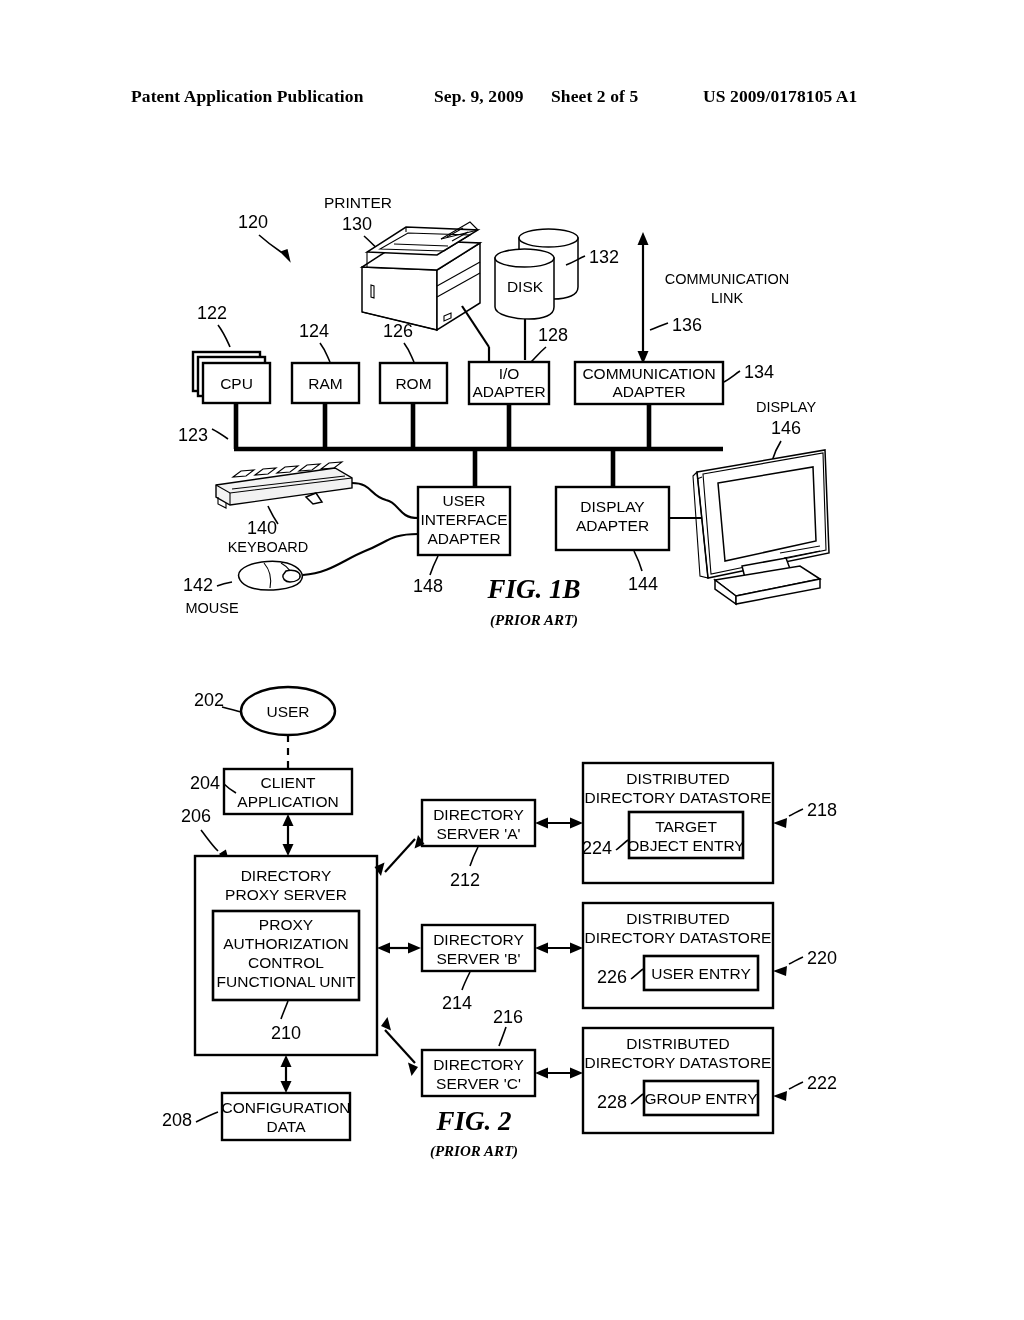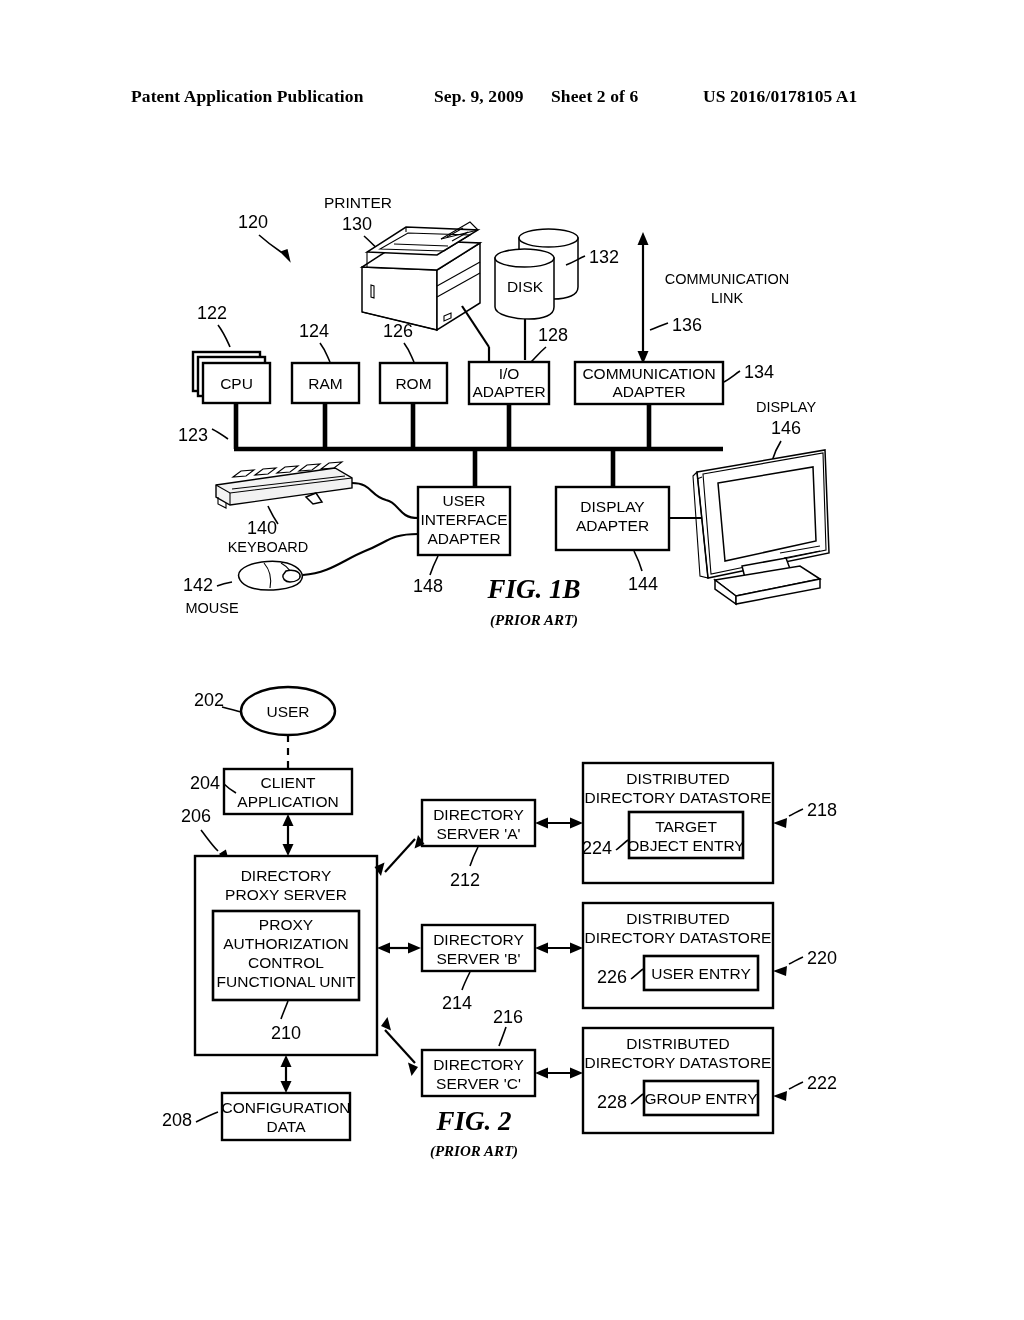--- a/index.html
+++ b/index.html
@@ -82,22 +82,22 @@
   .art-fill { fill: #f2f2f2; stroke: #000; stroke-width: 1.4; }
 </style>
 </head>
 <body>
 
 <div class="page">
 
   <div class="hdr">
     <span class="hdr-title">Patent Application Publication</span>
     <span class="hdr-date">Sep. 9, 2009</span>
-    <span class="hdr-sheet">Sheet 2 of 6</span>
-    <span class="hdr-num">US 2016/0178105 A1</span>
+    <span class="hdr-sheet">Sheet 2 of 5</span>
+    <span class="hdr-num">US 2009/0178105 A1</span>
   </div>
 
   <svg class="canvas" viewBox="0 0 1024 1320">
 
     <g>
 
       <text class="ref" x="253" y="228">120</text>
       <path class="ln-thin" d="M259,235 C268,243 275,248 281,252"></path>
       <path d="M281,252 l8.5,8.5 l-2.5,-10.5 z" fill="#000" stroke="#000" stroke-width="1.4"></path>
 

